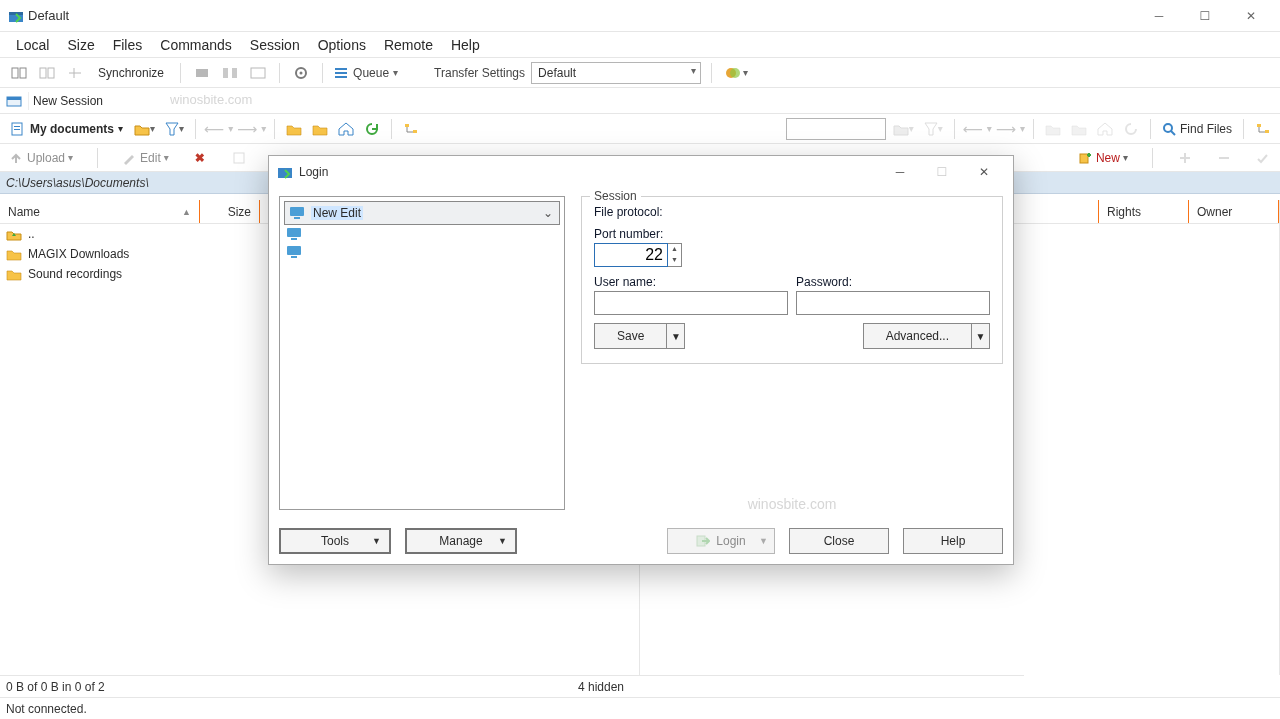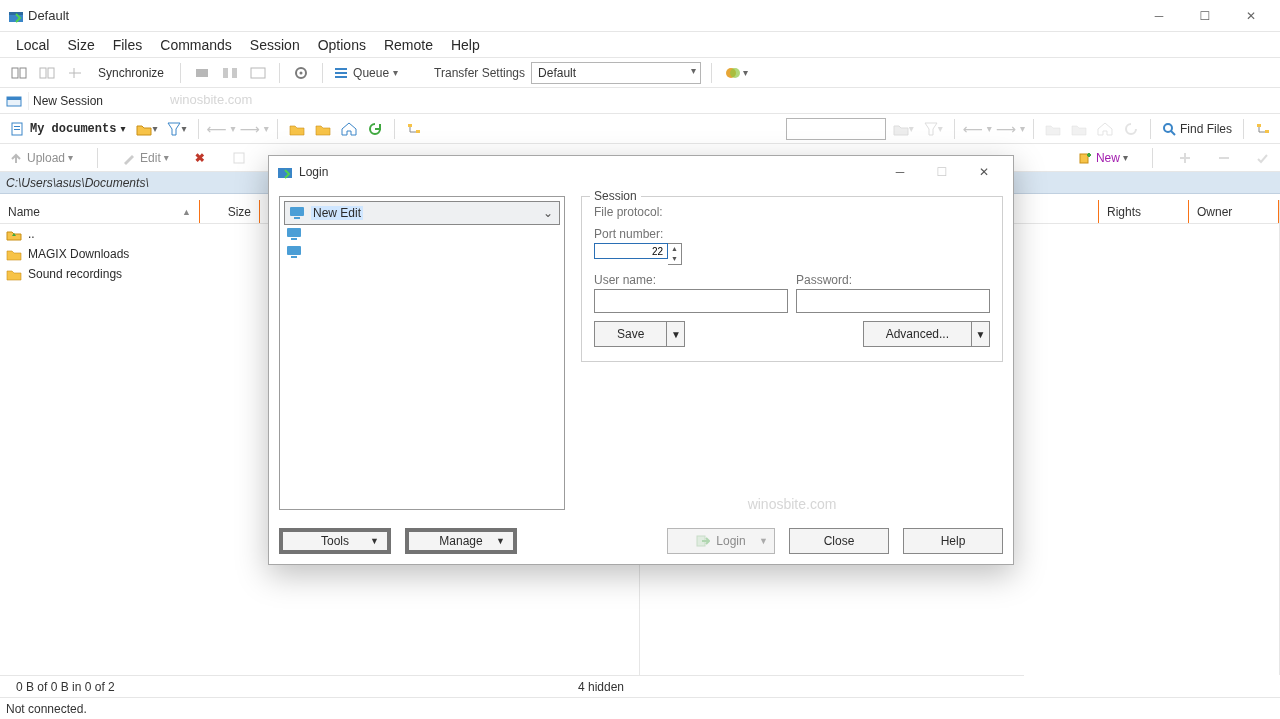--- a/index.html
+++ b/index.html
@@ -122,21 +122,21 @@
   }
   .colhdr .col {
     border-right:1px solid #f97316; padding: 4px 8px; display:flex; align-items:center;
   }
   .filelist { flex:1; overflow:auto; }
   .frow { height:20px; display:flex; align-items:center; gap:6px; padding:0 6px; }
   
   .statusbar {
     position:absolute; left:0; bottom:22px; height:22px; width:1024px;
     border-top:1px solid #e6e6e6;
-    display:flex; align-items:center; padding:0 16px; font-size:12px; color:#333;
+    display:flex; align-items:center; padding:0 6px; font-size:12px; color:#333;
   }
   .statusbar .mid { position:absolute; left:578px; }
   .statusbar2 {
     position:absolute; left:0; bottom:0; height:22px; width:1280px;
     border-top:1px solid #e6e6e6;
     display:flex; align-items:center; padding:0 6px; font-size:12px; color:#333;
   }
   
   svg { display:block; }
   .ico-folder { width:16px; height:14px; fill:#f7c348; stroke:#c98f17; stroke-width:.6;}
@@ -165,53 +165,53 @@
   .tree-item { display:flex; align-items:center; gap:6px; height:18px; padding:1px 2px;}
   .tree-item.sel span.label { background:#cfe6ff; padding:0 2px;}
   .session-box {
     flex:1; border:1px solid #cfcfcf; padding:8px 12px 14px 12px;
     position:relative;
   }
   .session-box .legend {
     position:absolute; top:-8px; left:8px; background:#fff; padding:0 4px;
     font-size:12px; color:#444;
   }
-  .frm-label { font-size:12px; color:#737373; margin-bottom:2px; display:block;}
+  .frm-label { font-size:12px; color:#0f172a; margin-bottom:2px; display:block;}
   .frm-row { margin-bottom:8px; }
   .sel,.inp {
     width:100%; height:24px; border:1px solid #888; background:#fff; font-size:12px;
     padding:0 4px;
   }
   .sel { background:#eef0f2; position:relative; display:flex; align-items:center;}
   .sel:after { content:"⌄"; position:absolute; right:6px; top:4px; color:#555; font-size:12px;}
   .two-col { display:flex; gap:8px; }
   .port-wrap { display:flex; }
   .port-inp {
-    width:74px; height:16px; border:1px solid #2a6fb5; text-align:right; padding:0 4px;
-    font-size:10px;
+    width:74px; height:24px; border:1px solid #2a6fb5; text-align:right; padding:0 4px;
+    font-size:16px;
   }
   .spinner {
     width:14px; display:flex; flex-direction:column; border:1px solid #888; border-left:none;
   }
   .spinner div{ flex:1; font-size:7px; text-align:center; color:#555; line-height:10px;}
   .btnsplit {
     display:inline-flex; height:26px; border:1px solid #888; background:#f4f4f4;
   }
   .btnsplit .main { padding:0 22px; display:flex; align-items:center; }
   .btnsplit .dd { width:18px; border-left:1px solid #888; display:flex; align-items:center; justify-content:center; font-size:10px; }
   .dlg-watermark {
     position:absolute; left:50%; transform:translateX(-50%);
     top:300px; color:#d6d6d6; font-size:14px;
   }
   .dlg-footer {
     position:absolute; left:10px; right:10px; bottom:10px;
     display:flex; gap:14px; align-items:center;
   }
   .dlg-footer .ddbtn {
-    width:112px; height:26px; border:4px solid #737373; background:#f4f4f4;
+    width:112px; height:26px; border:2px solid #737373; background:#f4f4f4;
     display:flex; align-items:center; justify-content:center; gap:18px;
     position:relative;
   }
   .dlg-footer .ddbtn:after { content:"▼"; font-size:9px; position:absolute; right:8px; color:#333;}
   .dlg-footer .spacer { flex:1; }
   .dlg-footer .rbtn {
     width:100px; height:26px; border:1px solid #888; background:#f4f4f4;
     display:flex; align-items:center; justify-content:center;
   }
   .login-btn {
@@ -328,21 +328,21 @@
 <div class="watermark-top">winosbite.com</div>
 
 <div class="navbar">
 
   <div class="dd">
     <svg width="16" height="14">
         <rect x="2" y="1" width="10" height="12" fill="#fff" stroke="#3a85c8"></rect>
         <rect x="4" y="4" width="6" height="1" fill="#3a85c8"></rect>
         <rect x="4" y="7" width="6" height="1" fill="#3a85c8"></rect>
       </svg>
-    <span style="font-weight:600;font-family:Liberation Mono, monospace;">My documents</span>
+    <span style="font-weight:600;">My documents</span>
     <span style="font-size:10px;">▾</span>
   </div>
   <div class="tbtn">
       <svg class="ico-folder-open" viewBox="0 0 16 14">
         <path d="M1 4 h5 l2 2 h7 v7 h-14z" fill="#f7c348" stroke="#c98f17"></path>
       </svg>
       <span style="font-size:10px;color:#666;">▾</span>
     </div>
   <div class="tbtn">
       <svg width="14" height="14">
@@ -475,21 +475,21 @@
       </svg>
     </div>
 
   <div style="flex:1"></div>
 
   <div class="tbtn newmenu">
     <svg width="14" height="14">
         <rect x="2" y="3" width="8" height="9" fill="#f7c348" stroke="#c98f17"></rect>
         <path d="M11 2 v4 M9 4 h4" stroke="#3fa83f" stroke-width="2"></path>
       </svg>
-    <span style="margin-left:4px;color:#a21caf;">New</span>
+    <span style="margin-left:4px;color:#b91c1c;">New</span>
     <span style="font-size:10px;margin-left:3px;color:#666;">▾</span>
   </div>
   <div class="sep"></div>
   <div class="tbtn" style="opacity:.5;">
       <svg width="14" height="14">
         <path d="M7 2 v10 M2 7 h10" stroke="#bbb" stroke-width="2"></path>
       </svg>
     </div>
   <div class="tbtn" style="opacity:.5;">
       <svg width="14" height="14">

